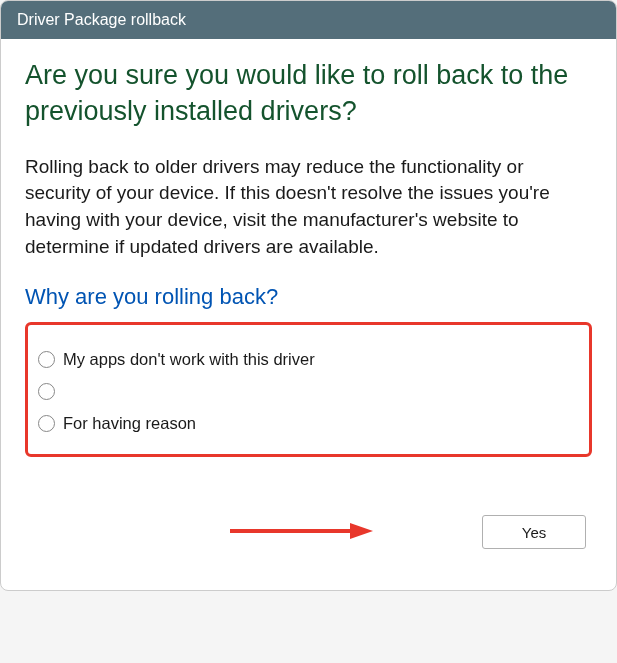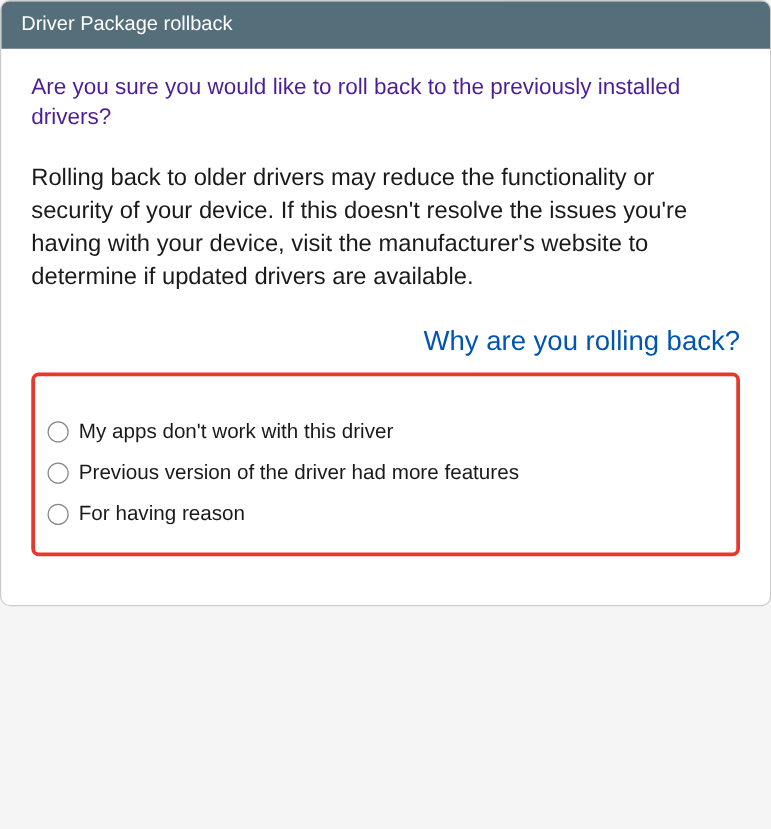--- a/index.html
+++ b/index.html
@@ -9,21 +9,21 @@
     }
     body {
       font-family: 'Segoe UI', Tahoma, sans-serif;
       background: #f5f5f5;
       width: 617px;
       height: 663px;
       position: relative;
     }
     .window {
       width: 617px;
-      height: 485px;
+      height: 591px;
       background: #ffffff;
       border: 1px solid #ccc;
       border-radius: 8px;
       overflow: hidden;
       display: flex;
       flex-direction: column;
     }
     .titlebar {
       background: #546e7a;
       color: #ffffff;
@@ -31,43 +31,42 @@
       font-size: 16px;
       font-weight: 400;
     }
     .content {
       padding: 18px 24px 20px 24px;
       flex: 1;
       display: flex;
       flex-direction: column;
     }
     .heading {
-      color: #4c1d95;
-      font-size: 18px;
+      color: #14532d;
+      font-size: 27px;
       font-weight: 400;
       line-height: 1.35;
       margin-bottom: 24px;
     }
     .body-text {
       color: #1a1a1a;
       font-size: 19px;
       line-height: 1.4;
       margin-bottom: 24px;
     }
     .subheading {
       color: #0054b3;
       font-size: 22px;
       font-weight: 400;
       margin-bottom: 12px;
-      text-align: right;
     }
     .radio-group {
       border: 3px solid #e8372b;
       border-radius: 6px;
-      padding: 28px 10px 14px 10px;
+      padding: 18px 10px 14px 10px;
       margin-bottom: 18px;
     }
     .radio-row {
       display: flex;
       align-items: center;
       gap: 8px;
       padding: 7px 0;
       cursor: pointer;
     }
     .radio {
@@ -155,31 +154,29 @@
 
     <h2 class="subheading">Why are you rolling back?</h2>
 
     <div class="radio-group">
       <label class="radio-row">
         <span class="radio"></span>
         <span class="radio-label">My apps don't work with this driver</span>
       </label>
       <label class="radio-row">
         <span class="radio"></span>
-        <span class="radio-label">Previous version of the driver had more features</span>
       </label>
       <label class="radio-row">
         <span class="radio"></span>
         <span class="radio-label">For having reason</span>
       </label>
     </div>
 
 
     <div class="button-row">
       <svg class="arrow" width="150" height="20" viewBox="0 0 150 20">
         <line x1="5" y1="10" x2="130" y2="10" stroke="#e8372b" stroke-width="4"></line>
         <polygon points="148,10 125,2 125,18" fill="#e8372b"></polygon>
       </svg>
       <button class="btn">Yes</button>
-      <button class="btn primary">No</button>
     </div>
   </div>
 </div>
 
 </body></html>

